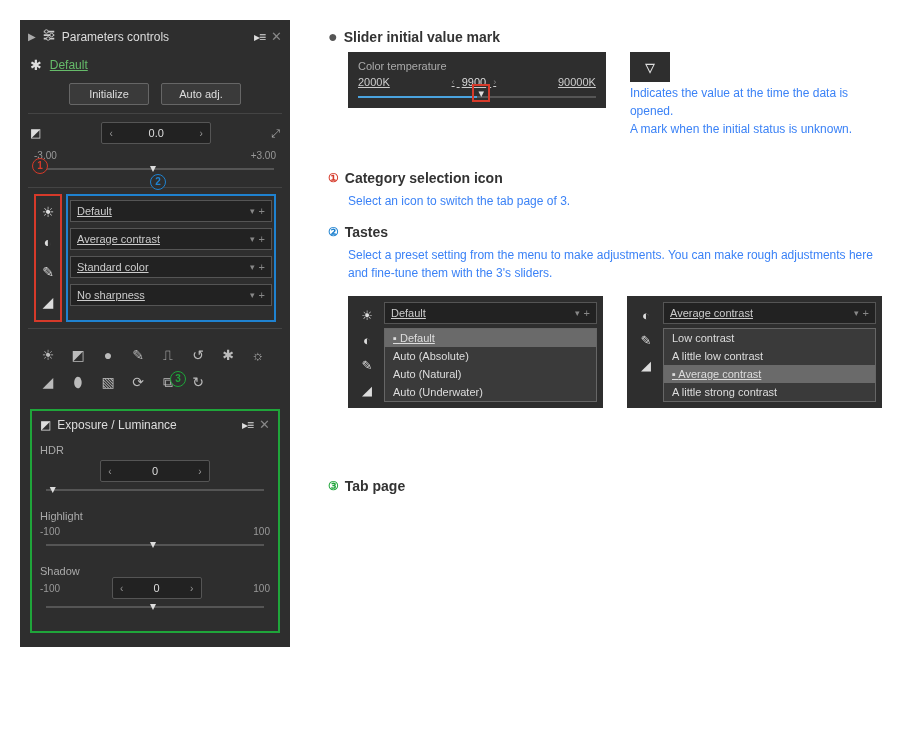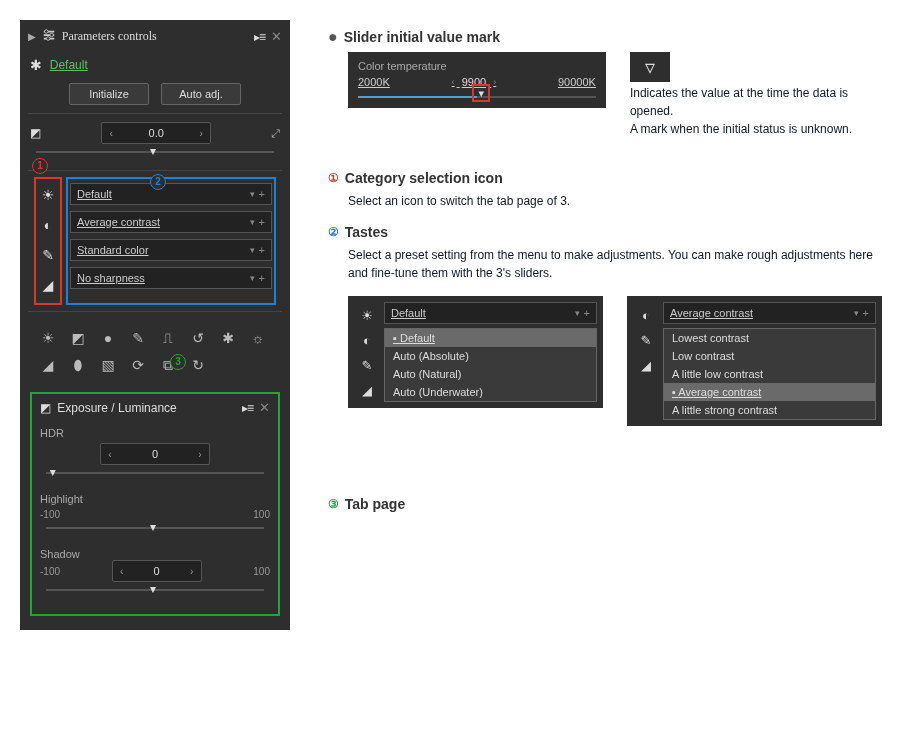--- a/index.html
+++ b/index.html
@@ -21,21 +21,21 @@
     background: #2e2e2e;
     color: #bbb;
     width: 270px;
     padding: 6px 8px 14px 8px;
     position: relative;
   }
   .panel-header {
     display: flex; align-items: center; gap: 6px;
     padding: 2px 0 6px 0; color: #ddd; font-size: 12px;
   }
-  .panel-header .title { flex: 1; font-family: Liberation Serif, serif; }
+  .panel-header .title { flex: 1; }
   .chev { color: #aaa; font-size: 10px; }
   .ham { letter-spacing: -1px; }
   .close { font-size: 13px; color: #888; }
 
   .row { display: flex; align-items: center; gap: 8px; padding: 6px 2px; }
   .gear { color: #ddd; font-size: 14px; }
   .preset-link {
     text-decoration: underline; color: #66bb6a; font-size: 12px;
     flex: 1;
   }
@@ -123,21 +123,21 @@
     display:flex; justify-content:space-between; font-size:10px; color:#999; padding-top:4px;
   }
 
   
   h3.sect {
     font-size:14px; color:#333; font-weight:bold; margin: 8px 0 6px 0;
     display:flex; align-items:center; gap:6px;
   }
   h3.sect .bullet { color:#555; font-size:16px; }
   h3.sect .num { font-size:12px; }
-  .doc-col p { margin: 2px 0 14px 20px; font-size:12px; color:#0f172a; line-height:1.5;}
+  .doc-col p { margin: 2px 0 14px 20px; font-size:12px; color:#3b82f6; line-height:1.5;}
   .n-red { color:#d63a2a; }
   .n-blue { color:#1f82d0; }
   .n-green { color:#1fa53a; }
 
   .example-row { display:flex; gap:24px; align-items:flex-start; margin-left:20px; margin-bottom:18px;}
 
   .ct-box {
     background:#2e2e2e; color:#ccc; width:270px; padding:8px 10px;
   }
   .ct-box .ttl{ color:#aaa; font-size:11px; }
@@ -210,20 +210,24 @@
 
       <div class="sub-sec" style="position:relative;">
         <div style="display:flex; align-items:center; gap:10px;">
           <span style="color:#ddd;">◩</span>
           <div class="stepper">
             <span class="arr">‹</span>
             <span class="val">0.0</span>
             <span class="arr">›</span>
           </div>
           <span style="color:#aaa; font-size:11px;">⤢</span>
+        </div>
+        <div class="range-row">
+          <span>-3.00</span>
+          <span>+3.00</span>
         </div>
         <div class="slider-track">
           <div class="line"></div>
           <div class="marker"></div>
         </div>
         <span class="badge b-red" style="left:4px; top:44px;">1</span>
         <span class="badge b-blue" style="left:122px; top:60px;">2</span>
       </div>
 
       <div class="sub-sec" style="padding:4px 2px;">
@@ -394,21 +398,20 @@
           <span class="ic">✎</span>
           <span class="ic">◢</span>
         </div>
         <div class="dd-right">
           <div class="combo">
               <span class="txt">Average contrast</span>
               <span class="dd">▾</span>
               <span class="plus">+</span>
             </div>
           <div class="dd-menu">
-            <div class="dd-item">Lowest contrast</div>
             <div class="dd-item">Low contrast</div>
             <div class="dd-item">A little low contrast</div>
             <div class="dd-item sel chk">Average contrast</div>
             <div class="dd-item">A little strong contrast</div>
           </div>
         </div>
       </div>
     </div>
 
     <div class="sec-gap"></div>

